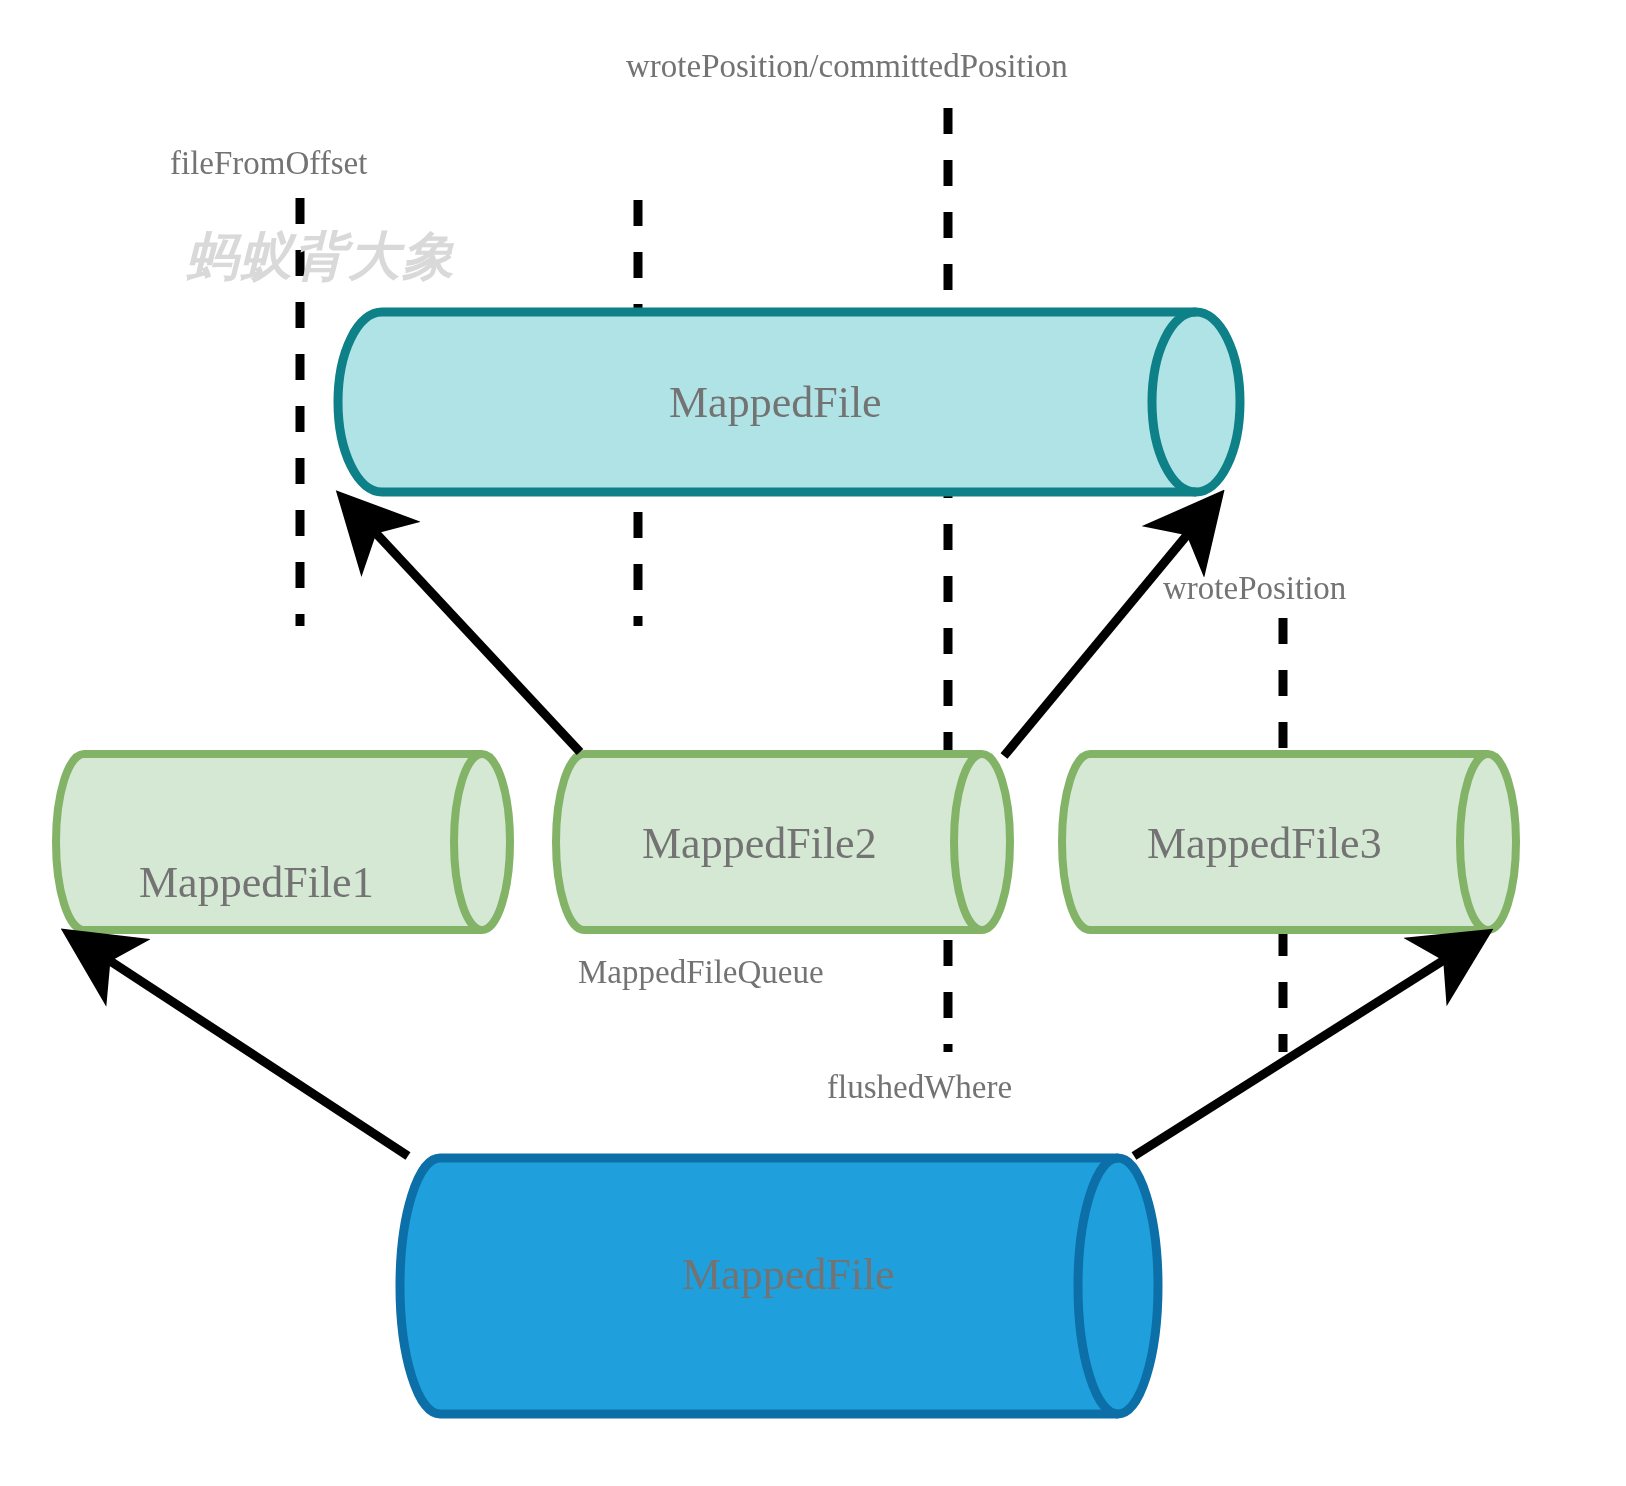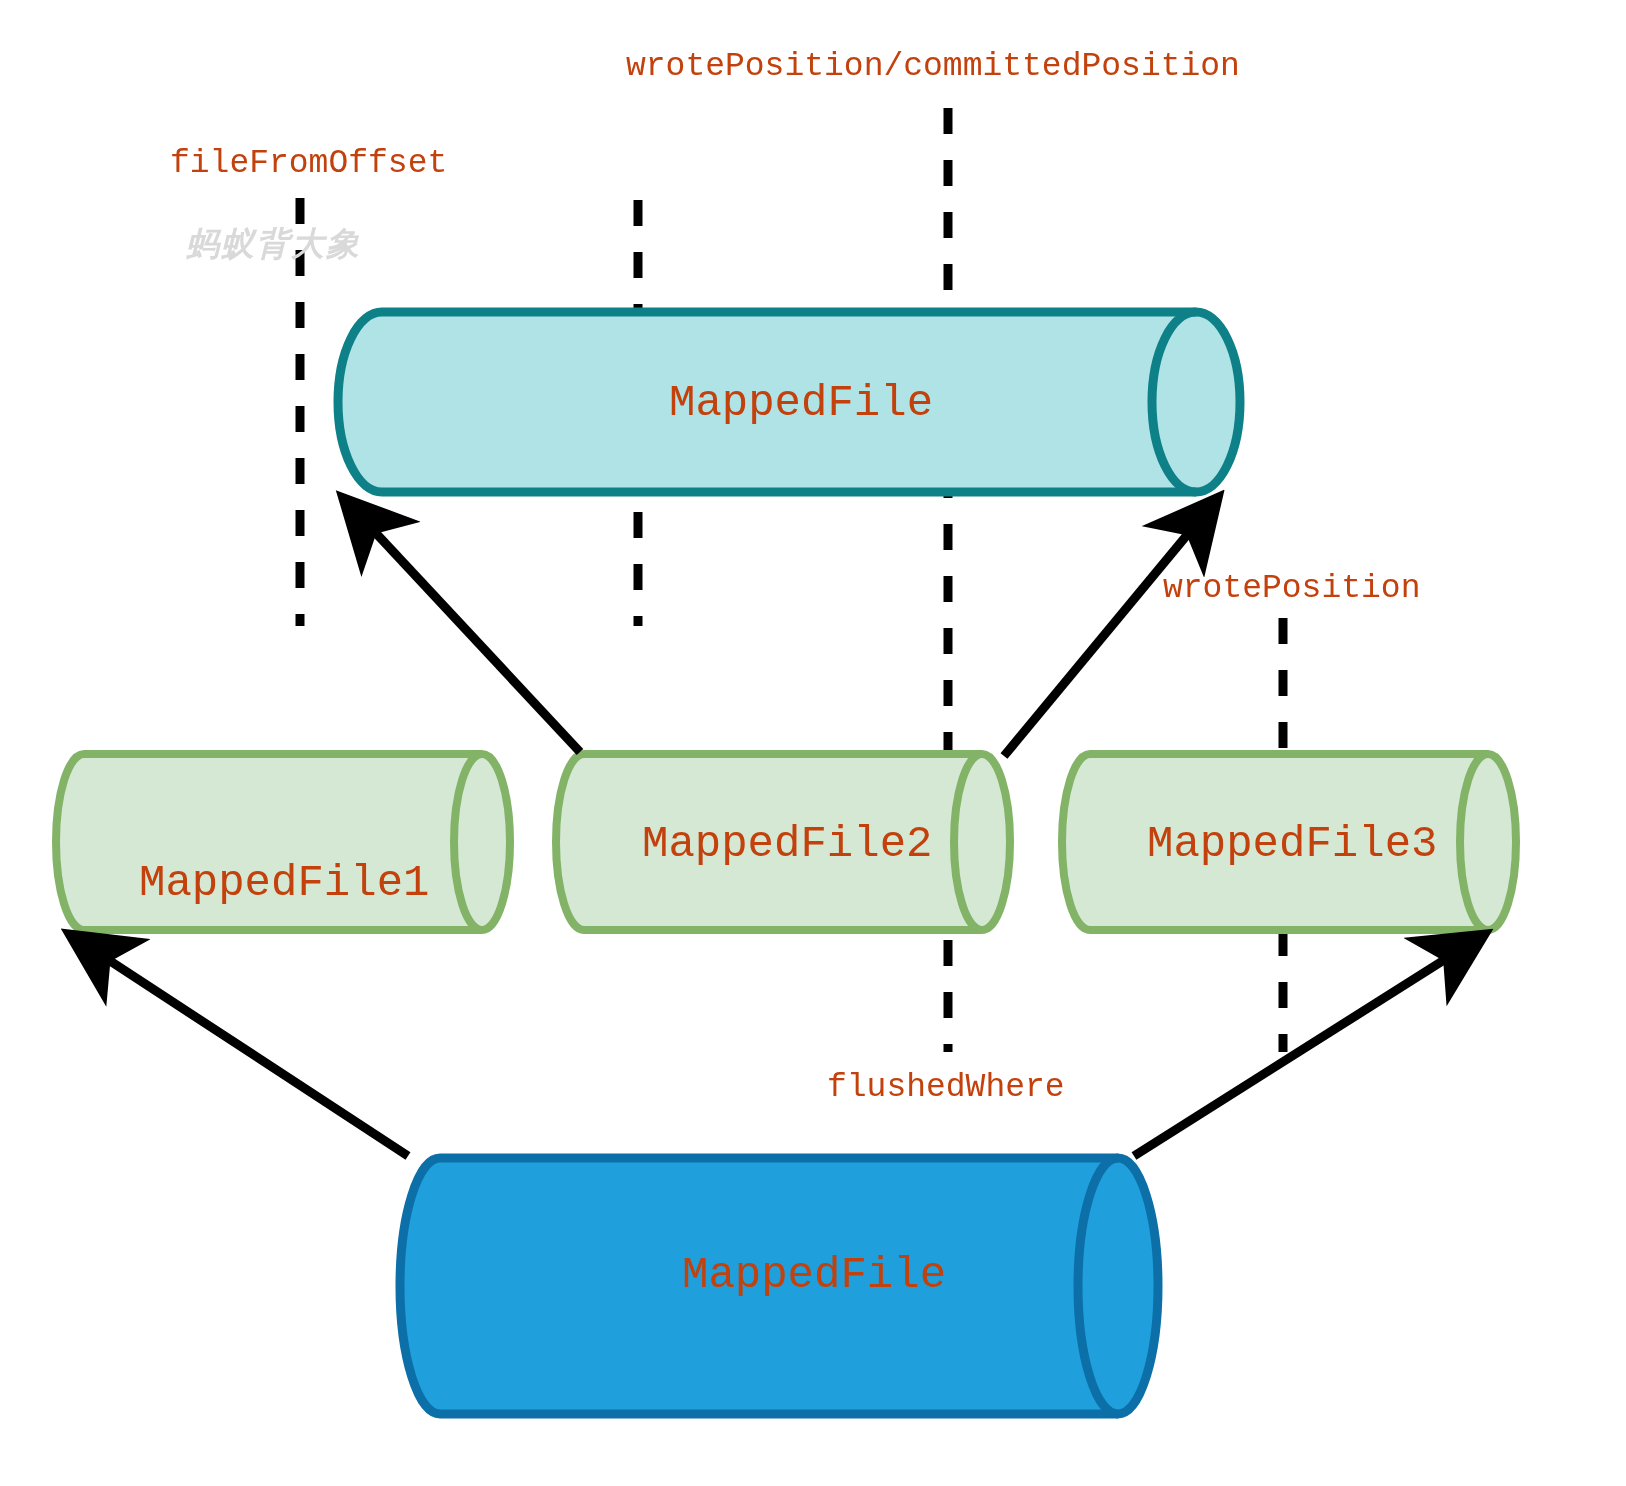--- a/index.html
+++ b/index.html
@@ -1,25 +1,25 @@
 <!DOCTYPE html>
 <html><head>
 <meta charset="utf-8">
 <style>
   html,body{margin:0;padding:0;background:#ffffff;}
   body{width:1626px;height:1486px;overflow:hidden;
        font-family:"DejaVu Sans Mono","Liberation Mono",monospace;}
   #stage{position:relative;width:1626px;height:1486px;background:#fff;}
   svg#canvas{position:absolute;left:0;top:0;width:1626px;height:1486px;}
-  .lbl{position:absolute;white-space:pre;color:#c2410c;
-       font-family:Liberation Mono, monospace;
+  .lbl{position:absolute;white-space:pre;color:#737373;
+       font-family:Liberation Serif, serif;
        font-size:33px;line-height:1;letter-spacing:0px;}
   .lbl.inner{font-size:44px;}
   .wm{position:absolute;color:#d9d9d9;font-style:italic;font-weight:bold;
-      font-size:33px;letter-spacing:2px;white-space:nowrap;
+      font-size:52px;letter-spacing:2px;white-space:nowrap;
       font-family:"DejaVu Sans","Liberation Sans",sans-serif;}
 </style>
 </head>
 <body>
 
 <div id="stage">
 
   <svg id="canvas" viewBox="0 0 1626 1486" xmlns="http://www.w3.org/2000/svg">
     <defs>
       <marker id="arrow" viewBox="0 0 12 12" refX="10" refY="6" markerWidth="9" markerHeight="9" orient="auto-start-reverse">
@@ -80,16 +80,17 @@
   <div class="lbl inner" style="left:139px; top:822px;margin-top:39px;">MappedFile1</div>
 
   <div class="lbl inner" style="left:642px; top:822px;">MappedFile2</div>
 
   <div class="lbl inner" style="left:1147px; top:822px;">MappedFile3</div>
 
   <div class="lbl inner" style="left:682px; top:1253px;">MappedFile</div>
 
   <div class="lbl" style="left:1163px; top:572px;">wrotePosition</div>
 
+  <div class="lbl" style="left:578px; top:956px;">MappedFileQueue</div>
 
   <div class="lbl" style="left:827px; top:1071px;">flushedWhere</div>
 
 </div>
 
 </body></html>

